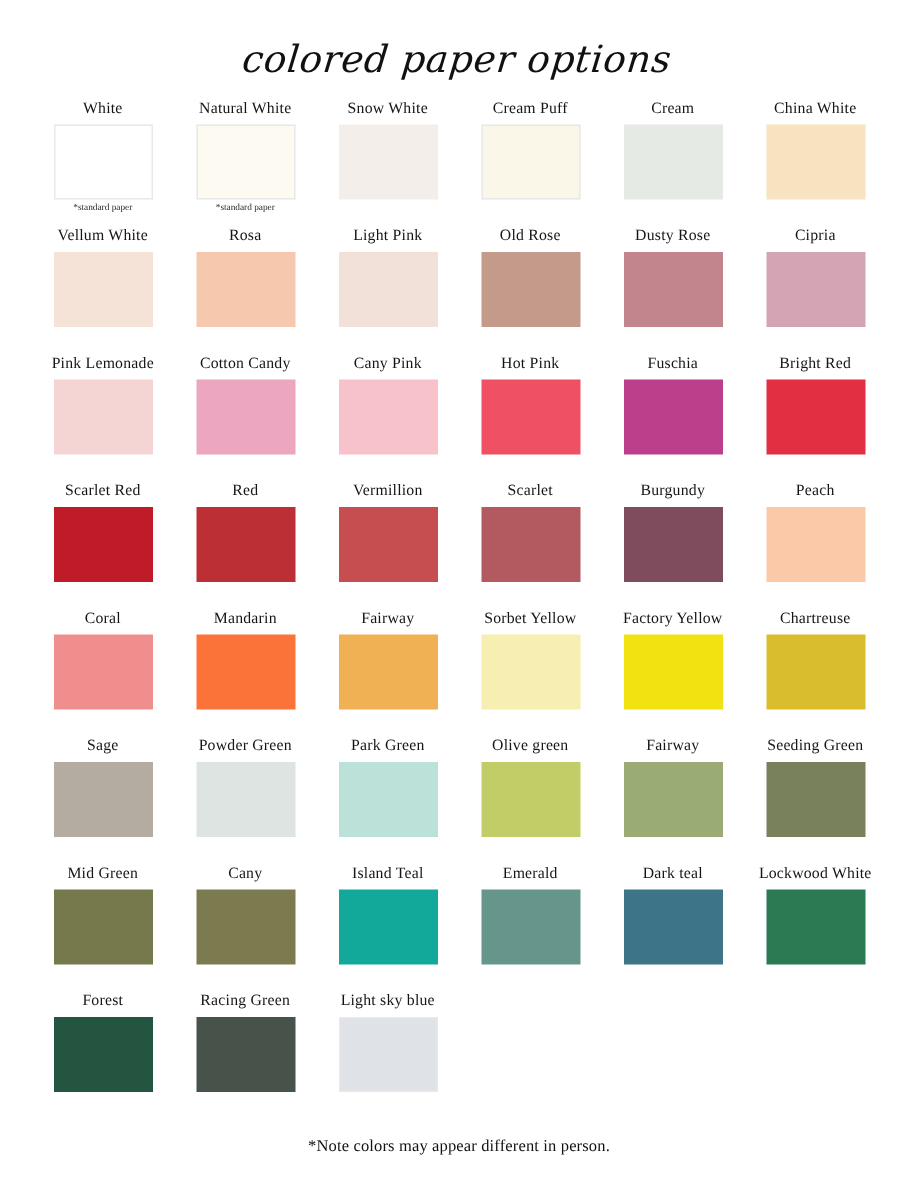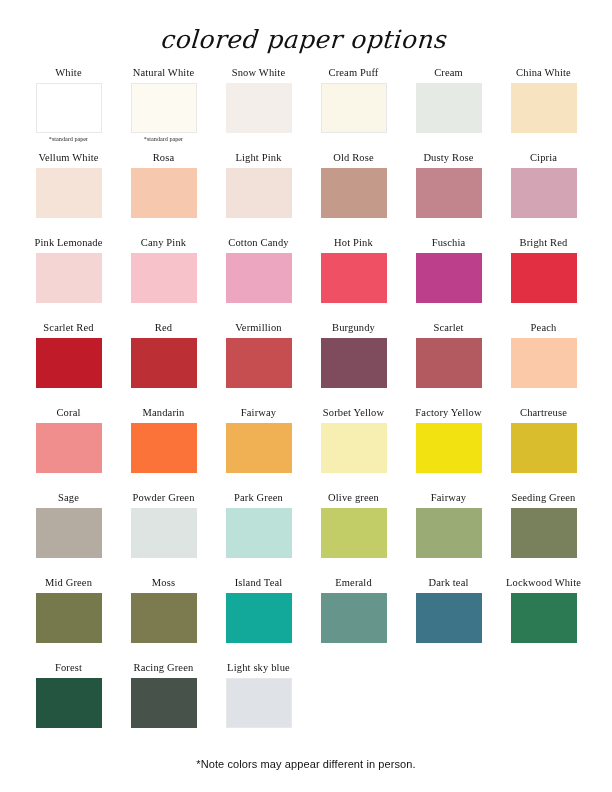--- a/index.html
+++ b/index.html
@@ -91,21 +91,21 @@
     white-space: nowrap;
   }
 
   
   .footer {
     position: absolute;
     left: 0;
     right: 0;
     bottom: 22px;
     text-align: center;
-    font-family: Liberation Sans, sans-serif;
+    font-family: Liberation Serif, serif;
     font-size: 11px;
     color: #121212;
     letter-spacing: 0.1px;
   }
 </style>
 </head>
 <body>
 
 <div class="page">
 
@@ -160,28 +160,28 @@
       </div>
       <div class="cell">
         <div class="swatch-label">Cipria</div>
         <div class="swatch" style="background: rgb(211, 165, 180);"></div>
       </div>
       <div class="cell">
         <div class="swatch-label">Pink Lemonade</div>
         <div class="swatch" style="background: rgb(244, 213, 211);"></div>
       </div>
       <div class="cell">
+        <div class="swatch-label">Cotton Candy</div>
+        <div class="swatch" style="background: rgb(237, 166, 191);"></div>
+      </div>
+      <div class="cell">
         <div class="swatch-label">Cany Pink</div>
         <div class="swatch" style="background: rgb(248, 194, 203);"></div>
       </div>
       <div class="cell">
-        <div class="swatch-label">Cotton Candy</div>
-        <div class="swatch" style="background: rgb(237, 166, 191);"></div>
-      </div>
-      <div class="cell">
         <div class="swatch-label">Hot Pink</div>
         <div class="swatch" style="background: rgb(240, 80, 100);"></div>
       </div>
       <div class="cell">
         <div class="swatch-label">Fuschia</div>
         <div class="swatch" style="background: rgb(188, 63, 139);"></div>
       </div>
       <div class="cell">
         <div class="swatch-label">Bright Red</div>
         <div class="swatch" style="background: rgb(226, 47, 66);"></div>
@@ -192,28 +192,28 @@
       </div>
       <div class="cell">
         <div class="swatch-label">Red</div>
         <div class="swatch" style="background: rgb(188, 47, 52);"></div>
       </div>
       <div class="cell">
         <div class="swatch-label">Vermillion</div>
         <div class="swatch" style="background: rgb(199, 78, 80);"></div>
       </div>
       <div class="cell">
+        <div class="swatch-label">Scarlet</div>
+        <div class="swatch" style="background: rgb(179, 90, 96);"></div>
+      </div>
+      <div class="cell">
         <div class="swatch-label">Burgundy</div>
         <div class="swatch" style="background: rgb(126, 76, 92);"></div>
       </div>
       <div class="cell">
-        <div class="swatch-label">Scarlet</div>
-        <div class="swatch" style="background: rgb(179, 90, 96);"></div>
-      </div>
-      <div class="cell">
         <div class="swatch-label">Peach</div>
         <div class="swatch" style="background: rgb(251, 201, 167);"></div>
       </div>
       <div class="cell">
         <div class="swatch-label">Coral</div>
         <div class="swatch" style="background: rgb(240, 142, 142);"></div>
       </div>
       <div class="cell">
         <div class="swatch-label">Mandarin</div>
         <div class="swatch" style="background: rgb(251, 115, 56);"></div>
@@ -256,21 +256,21 @@
       </div>
       <div class="cell">
         <div class="swatch-label">Seeding Green</div>
         <div class="swatch" style="background: rgb(120, 128, 92);"></div>
       </div>
       <div class="cell">
         <div class="swatch-label">Mid Green</div>
         <div class="swatch" style="background: rgb(118, 121, 76);"></div>
       </div>
       <div class="cell">
-        <div class="swatch-label">Moss</div>
+        <div class="swatch-label">Cany</div>
         <div class="swatch" style="background: rgb(124, 122, 79);"></div>
       </div>
       <div class="cell">
         <div class="swatch-label">Island Teal</div>
         <div class="swatch" style="background: rgb(18, 169, 155);"></div>
       </div>
       <div class="cell">
         <div class="swatch-label">Emerald</div>
         <div class="swatch" style="background: rgb(102, 149, 139);"></div>
       </div>

